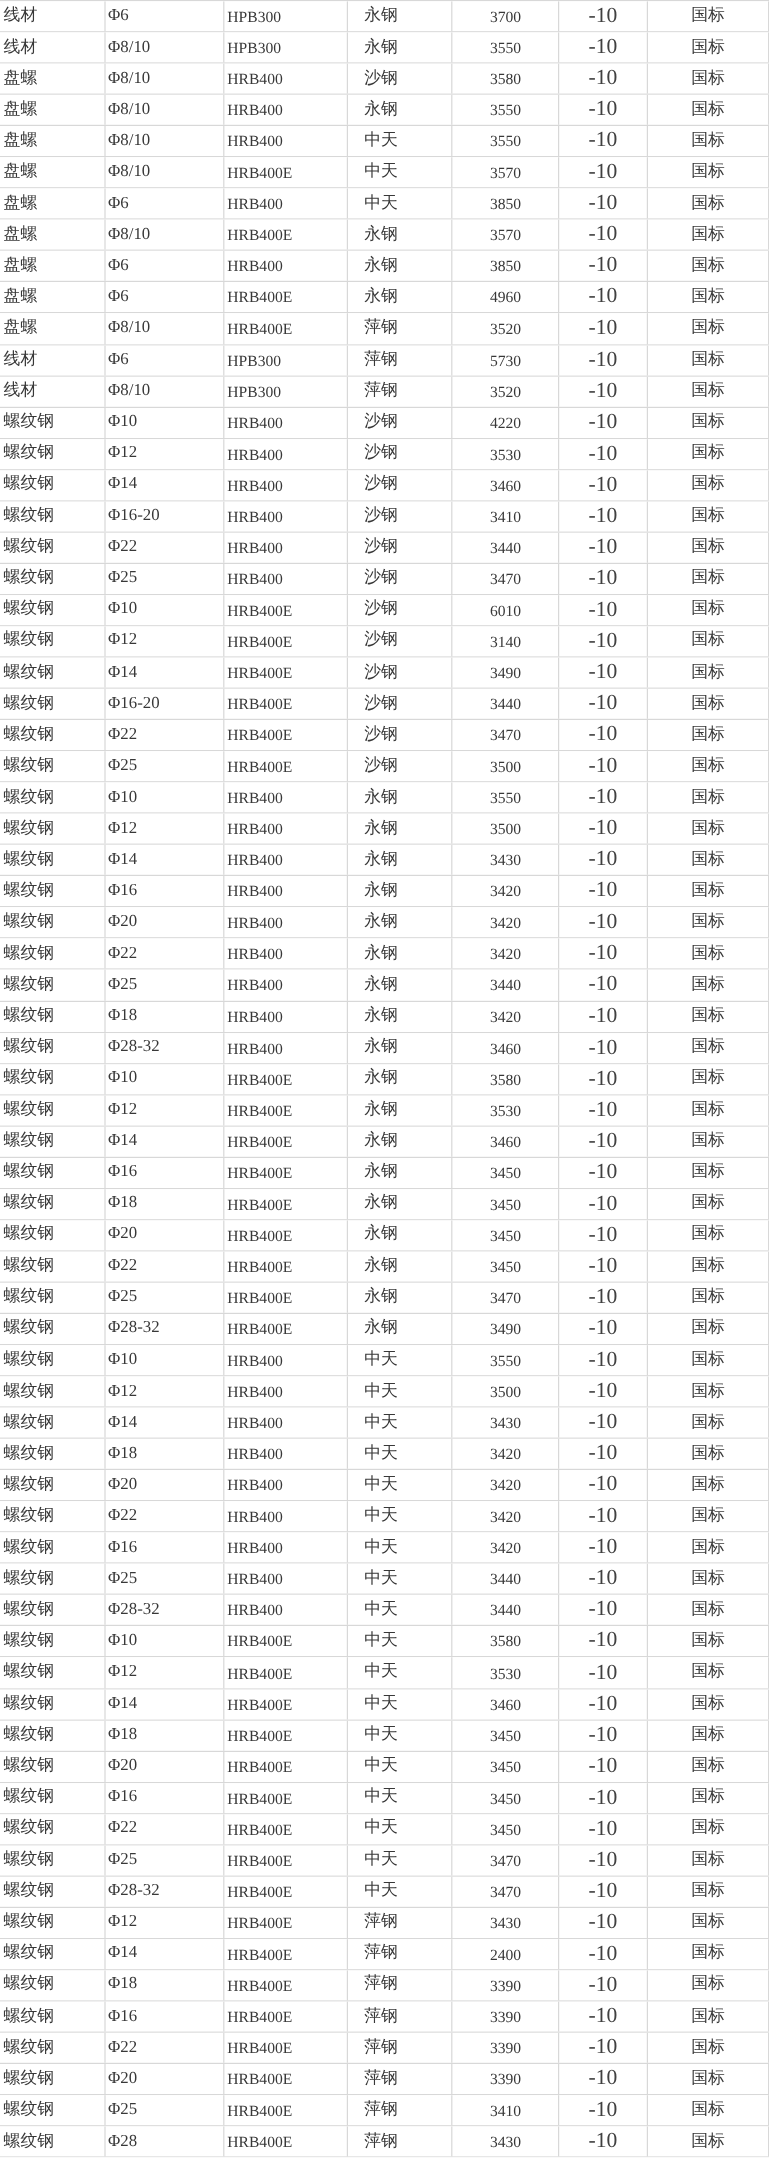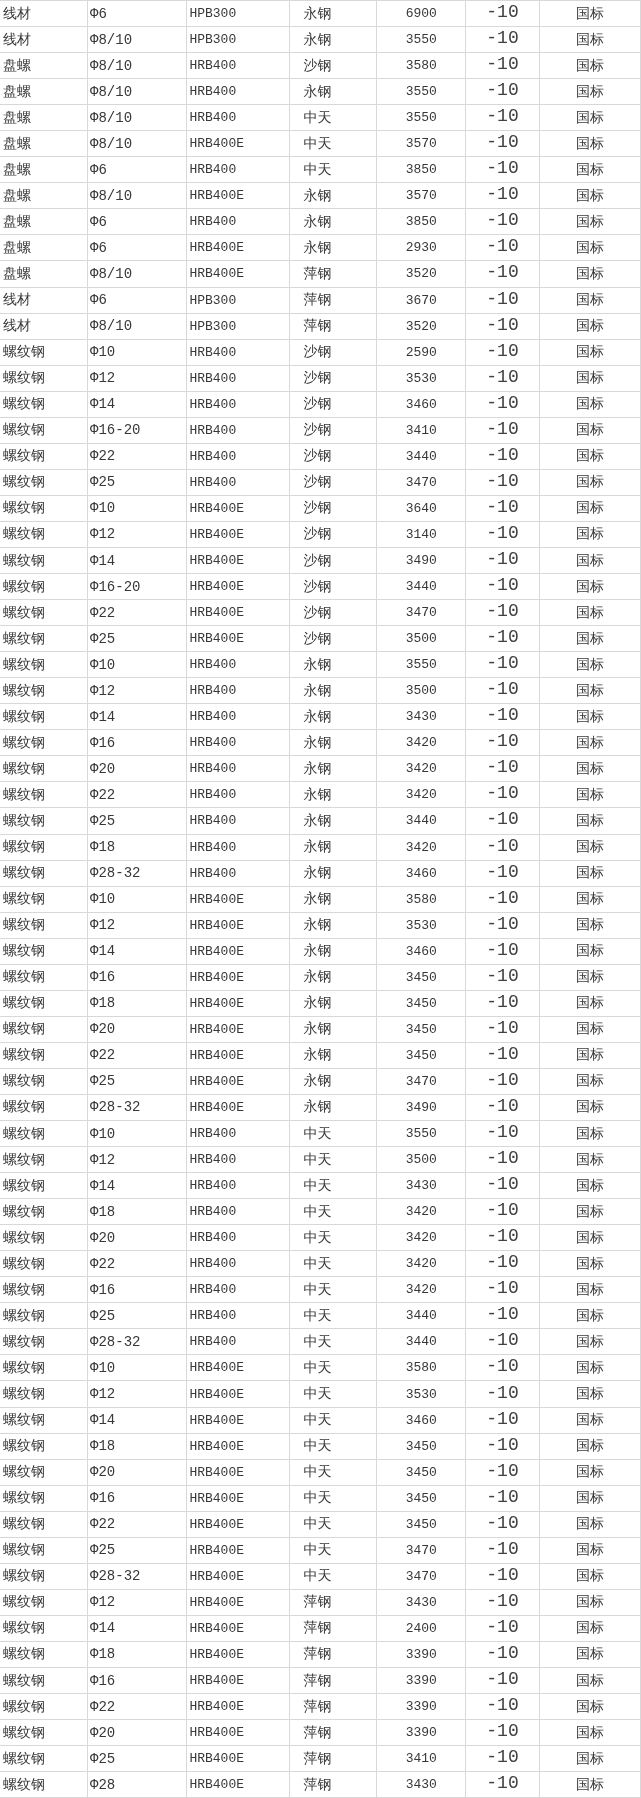--- a/index.html
+++ b/index.html
@@ -8,21 +8,21 @@
     background: #ffffff;
   }
   .sheet {
     position: relative;
     width: 641px;
     height: 1798px;
     overflow: hidden;
     background: #ffffff;
     border-top: 1px solid #d8d8d8;
     box-sizing: border-box;
-    font-family: Liberation Mono, monospace;
+    font-family: Liberation Serif, serif;
     color: #383838;
   }
   .row {
     display: flex;
     height: 26.058px;
     box-sizing: border-box;
     border-bottom: 1px solid #d8d8d8;
     background: #ffffff;
   }
   .cell {
@@ -46,21 +46,21 @@
 </style>
 </head>
 <body>
 
 <div class="sheet">
     <div class="row">
       <div class="cell c0">线材</div>
       <div class="cell c1">Φ6</div>
       <div class="cell c2">HPB300</div>
       <div class="cell c3">永钢</div>
-      <div class="cell c4">6900</div>
+      <div class="cell c4">3700</div>
       <div class="cell c5">-10</div>
       <div class="cell c6">国标</div>
     </div>
     <div class="row">
       <div class="cell c0">线材</div>
       <div class="cell c1">Φ8/10</div>
       <div class="cell c2">HPB300</div>
       <div class="cell c3">永钢</div>
       <div class="cell c4">3550</div>
       <div class="cell c5">-10</div>
@@ -127,57 +127,57 @@
       <div class="cell c3">永钢</div>
       <div class="cell c4">3850</div>
       <div class="cell c5">-10</div>
       <div class="cell c6">国标</div>
     </div>
     <div class="row">
       <div class="cell c0">盘螺</div>
       <div class="cell c1">Φ6</div>
       <div class="cell c2">HRB400E</div>
       <div class="cell c3">永钢</div>
-      <div class="cell c4">2930</div>
+      <div class="cell c4">4960</div>
       <div class="cell c5">-10</div>
       <div class="cell c6">国标</div>
     </div>
     <div class="row">
       <div class="cell c0">盘螺</div>
       <div class="cell c1">Φ8/10</div>
       <div class="cell c2">HRB400E</div>
       <div class="cell c3">萍钢</div>
       <div class="cell c4">3520</div>
       <div class="cell c5">-10</div>
       <div class="cell c6">国标</div>
     </div>
     <div class="row">
       <div class="cell c0">线材</div>
       <div class="cell c1">Φ6</div>
       <div class="cell c2">HPB300</div>
       <div class="cell c3">萍钢</div>
-      <div class="cell c4">3670</div>
+      <div class="cell c4">5730</div>
       <div class="cell c5">-10</div>
       <div class="cell c6">国标</div>
     </div>
     <div class="row">
       <div class="cell c0">线材</div>
       <div class="cell c1">Φ8/10</div>
       <div class="cell c2">HPB300</div>
       <div class="cell c3">萍钢</div>
       <div class="cell c4">3520</div>
       <div class="cell c5">-10</div>
       <div class="cell c6">国标</div>
     </div>
     <div class="row">
       <div class="cell c0">螺纹钢</div>
       <div class="cell c1">Φ10</div>
       <div class="cell c2">HRB400</div>
       <div class="cell c3">沙钢</div>
-      <div class="cell c4">2590</div>
+      <div class="cell c4">4220</div>
       <div class="cell c5">-10</div>
       <div class="cell c6">国标</div>
     </div>
     <div class="row">
       <div class="cell c0">螺纹钢</div>
       <div class="cell c1">Φ12</div>
       <div class="cell c2">HRB400</div>
       <div class="cell c3">沙钢</div>
       <div class="cell c4">3530</div>
       <div class="cell c5">-10</div>
@@ -217,21 +217,21 @@
       <div class="cell c3">沙钢</div>
       <div class="cell c4">3470</div>
       <div class="cell c5">-10</div>
       <div class="cell c6">国标</div>
     </div>
     <div class="row">
       <div class="cell c0">螺纹钢</div>
       <div class="cell c1">Φ10</div>
       <div class="cell c2">HRB400E</div>
       <div class="cell c3">沙钢</div>
-      <div class="cell c4">3640</div>
+      <div class="cell c4">6010</div>
       <div class="cell c5">-10</div>
       <div class="cell c6">国标</div>
     </div>
     <div class="row">
       <div class="cell c0">螺纹钢</div>
       <div class="cell c1">Φ12</div>
       <div class="cell c2">HRB400E</div>
       <div class="cell c3">沙钢</div>
       <div class="cell c4">3140</div>
       <div class="cell c5">-10</div>

